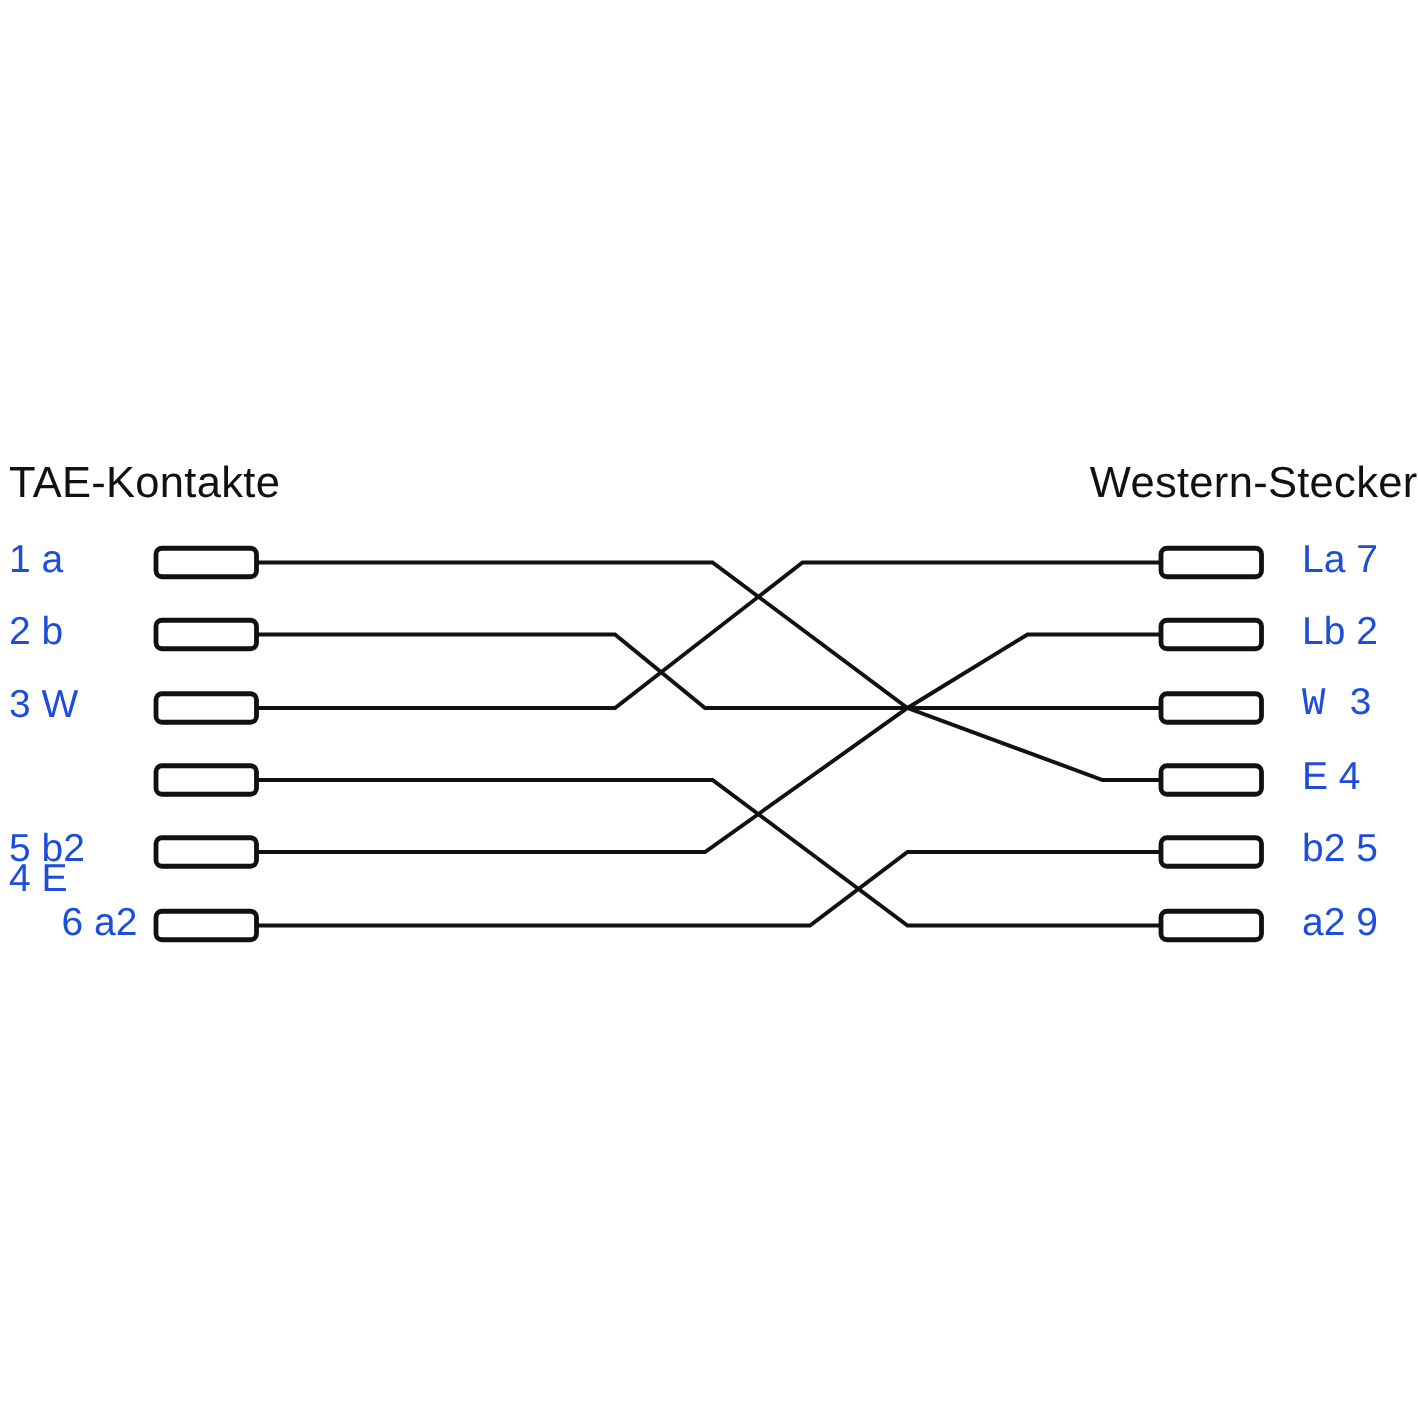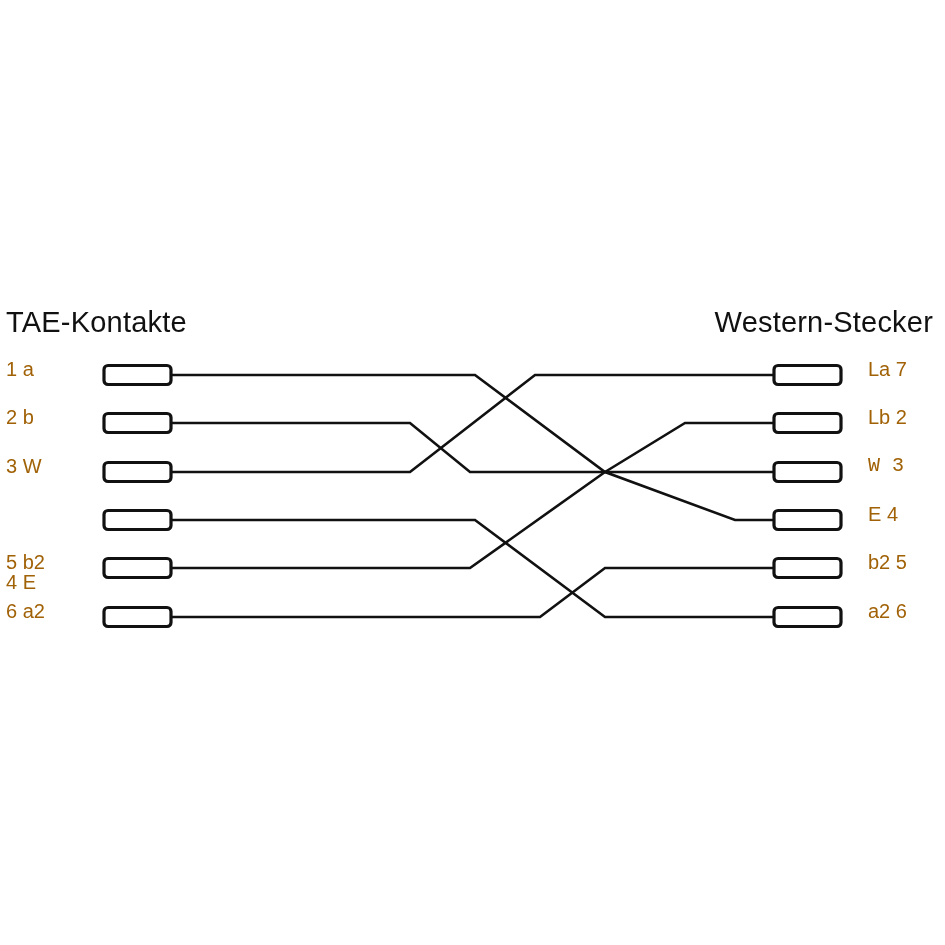--- a/index.html
+++ b/index.html
@@ -24,28 +24,28 @@
   }
   .hdr{
     position:absolute;
     font-size:29px;
     font-weight:400;
     letter-spacing:0.2px;
     white-space:nowrap;
     color:#111111;
   }
   #hdr-left{ left:6px;  top:306px; }
-  #hdr-right{ right:12px; top:306px; text-align:right; }
+  #hdr-right{ right:0; top:306px; text-align:right; }
 
   .pin-label{
     position:absolute;
-    font-size:20px;
+    font-size:26px;
     font-weight:400;
     white-space:nowrap;
-    color:#a16207;
+    color:#1d4ed8;
     line-height:1;
   }
   .pin-label.left{ left:6px; }
   .pin-label.right{ left:868px; }
 </style>
 </head>
 <body>
 
 <div id="diagram-root">
 
@@ -103,24 +103,24 @@
         </g>
       </g>
   </svg>
 
   <div id="left-labels-group">
       <div class="pin-label left" style="top: 359px;">1 a</div>
       <div class="pin-label left" style="top: 407px;">2 b</div>
       <div class="pin-label left" style="top: 456px;">3 W</div>
       <div class="pin-label left" style="top: 533px; margin-top: 39px;">4 E</div>
       <div class="pin-label left" style="top: 552px;">5 b2</div>
-      <div class="pin-label left" style="top: 601px;">6 a2</div>
+      <div class="pin-label left" style="top: 601px; margin-left: 35px;">6 a2</div>
     </div>
   <div id="right-labels-group">
       <div class="pin-label right" style="top: 359px;">La 7</div>
       <div class="pin-label right" style="top: 407px;">Lb 2</div>
       <div class="pin-label right" style="top: 456px; font-family: Liberation Mono, monospace;">W 3</div>
       <div class="pin-label right" style="top: 504px;">E 4</div>
       <div class="pin-label right" style="top: 552px;">b2 5</div>
-      <div class="pin-label right" style="top: 601px;">a2 6</div>
+      <div class="pin-label right" style="top: 601px;">a2 9</div>
     </div>
 
 </div>
 
 </body></html>

